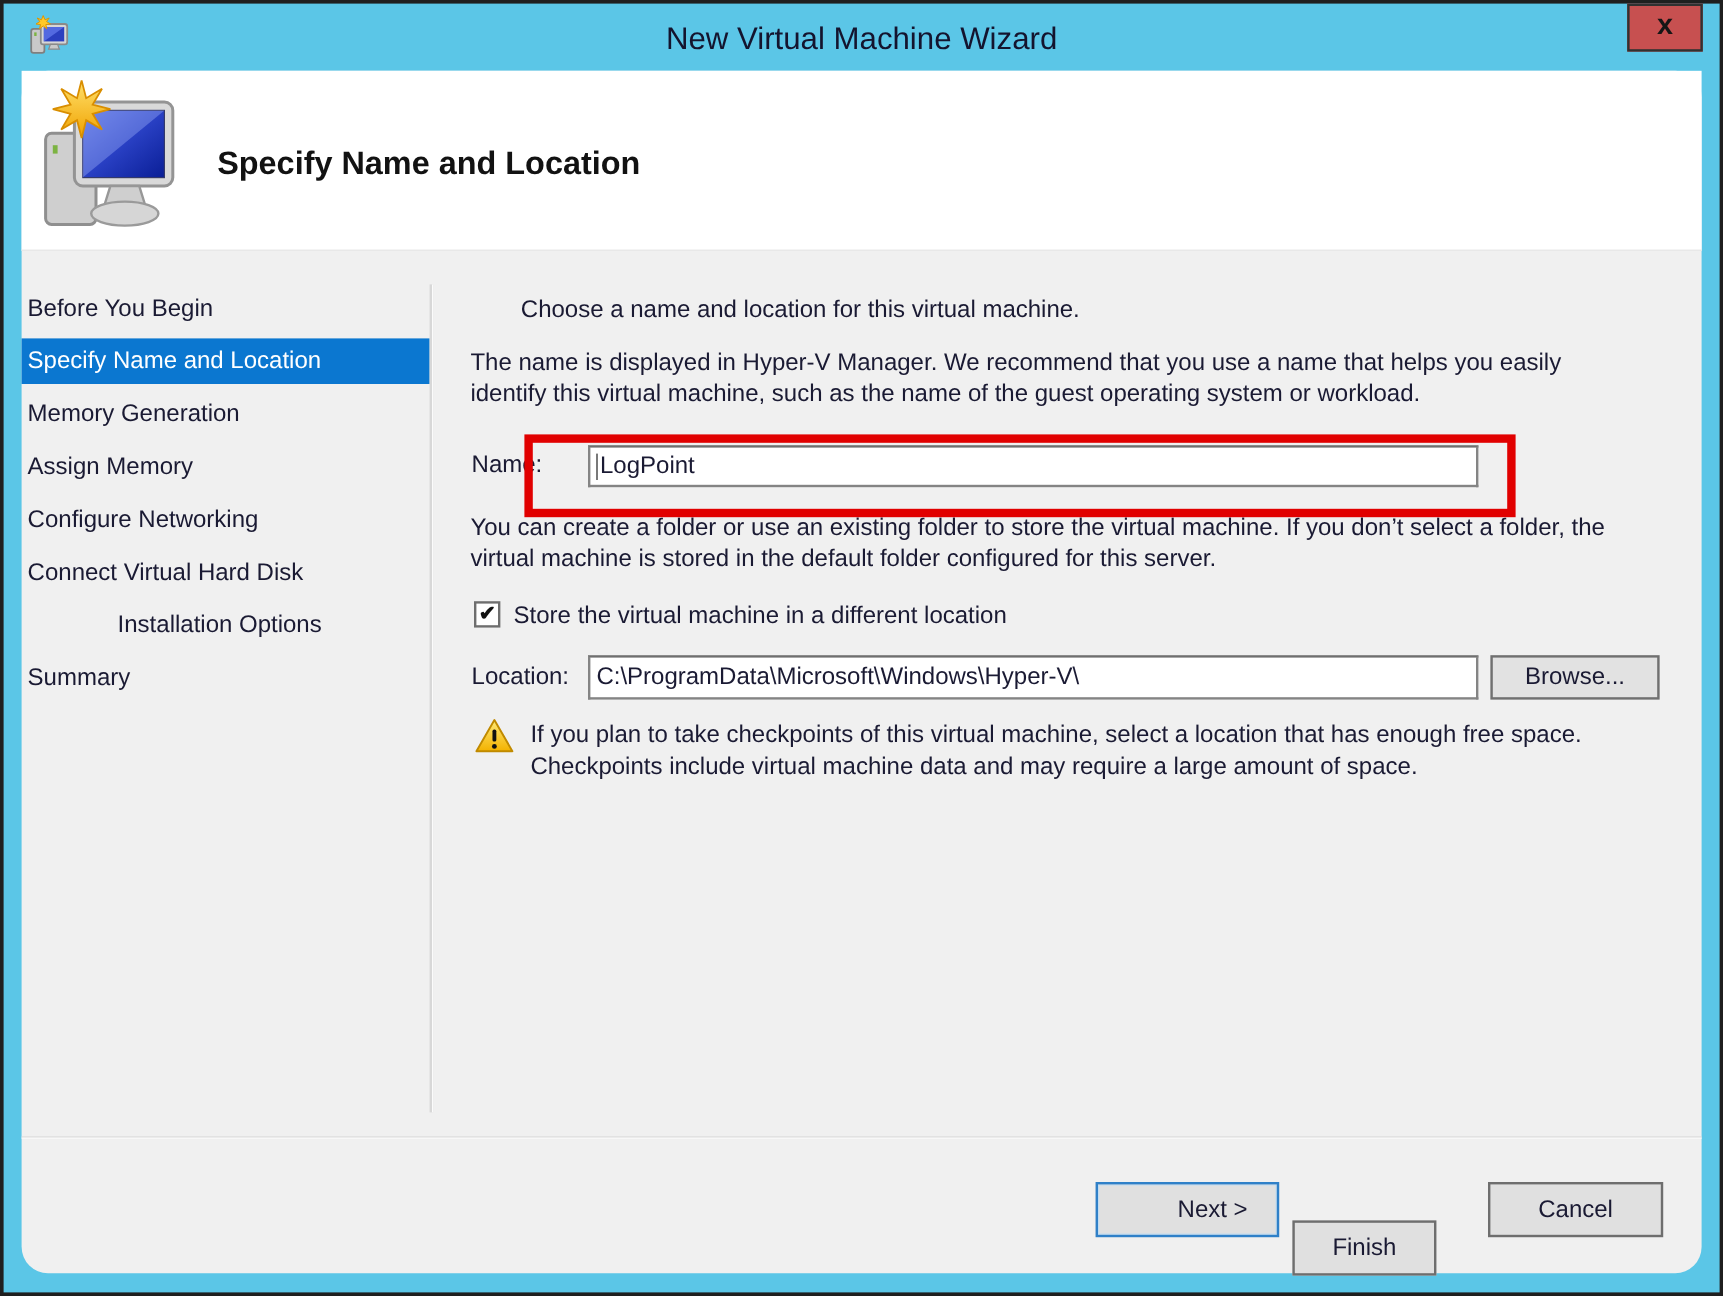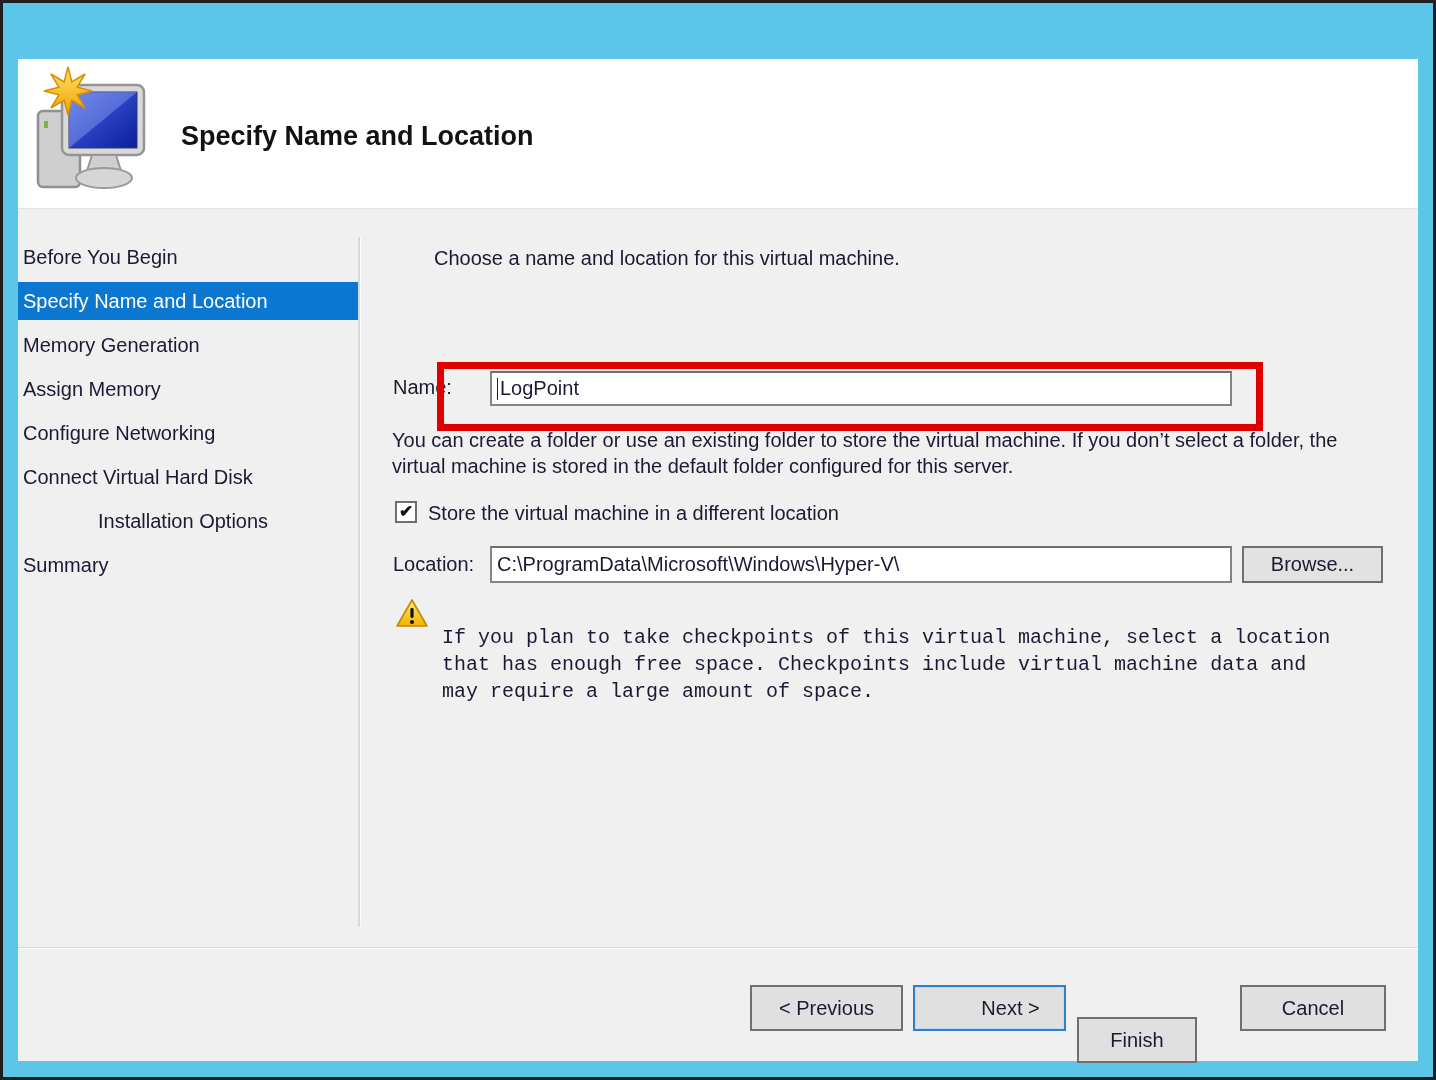--- a/index.html
+++ b/index.html
@@ -12,21 +12,21 @@
   html,body{margin:0;padding:0;background:#555;}
   body{font-family:"Liberation Sans", sans-serif;color:var(--text);}
   .stage{position:relative;width:1436px;height:1080px;background:#1F1F1F;overflow:hidden;}
   .frame{position:absolute;inset:3px;background:var(--titlebar);}
   .titlebar{position:absolute;left:0;top:0;right:0;height:53px;}
   .win-title{position:absolute;left:0;right:0;top:14px;text-align:center;font-size:26px;color:#14142E;}
   .win-icon{position:absolute;left:20px;top:9px;width:36px;height:36px;}
   .close-btn{position:absolute;right:14px;top:0;width:63px;height:40px;background:var(--close);
     border:2px solid #313131;display:flex;align-items:center;justify-content:center;cursor:pointer;padding:0;}
   .close-btn span{font-size:24px;font-weight:700;color:#161616;line-height:1;transform:translateY(-2px);}
-  .inner{position:absolute;left:15px;top:56px;width:1400px;height:1002px;background:#F0F0F0;}
+  .inner{position:absolute;left:15px;top:56px;width:1400px;height:1002px;background:#F0F0F0;border-radius:22px;}
   .banner{position:absolute;left:0;top:0;right:0;height:149px;background:#FFFFFF;border-bottom:1px solid #E3E3E3;}
   .big-icon{position:absolute;left:14px;top:6px;}
   .banner h1{position:absolute;left:163px;top:62px;margin:0;font-size:27px;font-weight:700;color:#121212;}
   
   .steps{position:absolute;left:0;top:176px;width:340px;margin:0;padding:0;list-style:none;font-size:20px;}
   .steps li{height:44px;display:flex;align-items:center;padding-left:5px;box-sizing:border-box;cursor:default;}
   .steps li.selected{background:var(--accent);color:#FFFFFF;height:38px;margin:3px 0;}
   .steps li.indent{padding-left:80px;}
   .divider{position:absolute;left:340px;top:178px;width:2px;height:690px;background:#D8D8D8;border-right:1px solid #FBFBFB;}
   
@@ -44,35 +44,50 @@
   .f-name{left:472px;top:312px;width:742px;height:35px;}
   .f-location{left:472px;top:487px;width:742px;height:37px;}
   .caret{display:inline-block;width:1px;height:22px;background:#222;margin-right:2px;}
   .browse-btn{position:absolute;left:1224px;top:487px;width:141px;height:37px;background:#E2E2E2;
     border:2px solid #707070;font-size:20px;color:var(--text);cursor:pointer;font-family:"Liberation Sans",sans-serif;}
   .chk{position:absolute;left:377px;top:442px;width:22px;height:22px;background:#fff;border:2px solid #6E6E6E;
     box-sizing:border-box;display:flex;align-items:center;justify-content:center;cursor:pointer;}
   .chk span{font-size:17px;font-weight:700;color:#111;line-height:1;transform:translateY(-1px);}
   .chk-label{position:absolute;left:410px;top:443px;font-size:20px;}
   .warn-icon{position:absolute;left:377px;top:539px;}
-  .warn-text{left:424px;top:565px;width:890px;line-height:27px;font-family:Liberation Mono, monospace;}
+  .warn-text{left:424px;top:540px;width:890px;line-height:27px;}
   .hsep{position:absolute;left:0;right:0;top:888px;height:0;border-top:1px solid #D9D9D9;border-bottom:1px solid #FBFBFB;}
   .btn{position:absolute;top:926px;height:46px;background:#E0E0E0;border:2px solid #6E6E6E;
     font-size:20px;color:var(--text);cursor:pointer;font-family:"Liberation Sans",sans-serif;box-sizing:border-box;}
   .btn-prev{left:732px;width:153px;}
   .btn-next{left:895px;width:153px;border-color:#2F80C8;box-shadow:inset 0 0 0 1px #BFDCF2;padding-left:48px;}
   .btn-finish{left:1059px;width:120px;margin-top:32px;}
   .btn-cancel{left:1222px;width:146px;}
 </style>
 </head>
 <body>
 
 <div class="stage">
   <div class="frame">
 
+    <div class="titlebar">
+      <svg class="win-icon" viewBox="0 0 36 36">
+        <rect x="3" y="12" width="11" height="20" rx="2" fill="#C9C9C9" stroke="#7F7F7F" stroke-width="1.5"></rect>
+        <rect x="5.5" y="15" width="2" height="3" fill="#7CB342"></rect>
+        <rect x="11" y="8" width="22" height="17" rx="2" fill="#D6D6D6" stroke="#8A8A8A" stroke-width="1.5"></rect>
+        <rect x="13.5" y="10.5" width="17" height="12" fill="#2B3FBF"></rect>
+        <path d="M13.5 10.5 L30.5 10.5 L13.5 22.5 Z" fill="#5E74E8" opacity="0.8"></path>
+        <path d="M19 25 L25 25 L26.5 29 L17.5 29 Z" fill="#C9C9C9" stroke="#8A8A8A"></path>
+        <polygon points="13,1 14.5,4.5 18,3 15.8,6 19,8 15.2,8.5 16,12 13,9.6 10,12 10.8,8.5 7,8 10.2,6 8,3 11.5,4.5" fill="#FFC928" stroke="#DD9400" stroke-width="0.8"></polygon>
+      </svg>
+      <div class="win-title">New Virtual Machine Wizard</div>
+      <button class="close-btn">
+        <span>x</span>
+      </button>
+    </div>
 
     <div class="inner">
 
       <div class="banner">
         <svg class="big-icon" width="118" height="134" viewBox="0 0 118 134">
           <defs>
             <linearGradient id="scr" x1="0" y1="0" x2="1" y2="1">
               <stop offset="0" stop-color="#5D74E6"></stop>
                 <stop offset="0.5" stop-color="#2940C4"></stop>
                 <stop offset="1" stop-color="#0A1E96"></stop>
@@ -100,20 +115,21 @@
         <li>Memory Generation</li>
         <li>Assign Memory</li>
         <li>Configure Networking</li>
         <li>Connect Virtual Hard Disk</li>
         <li class="indent">Installation Options</li>
         <li>Summary</li>
       </ul>
       <div class="divider"></div>
 
       <p class="ctext p-intro">Choose a name and location for this virtual machine.</p>
+      <p class="ctext p-namehelp">The name is displayed in Hyper-V Manager. We recommend that you use a name that helps you easily identify this virtual machine, such as the name of the guest operating system or workload.</p>
 
       <div class="annotation"></div>
       <div class="field-label lbl-name">Name:</div>
       <div class="tfield f-name">
         <span class="caret"></span>
         <span>LogPoint</span>
       </div>
 
       <p class="ctext p-folderhelp">You can create a folder or use an existing folder to store the virtual machine. If you don’t select a folder, the virtual machine is stored in the default folder configured for this server.</p>
 
@@ -136,19 +152,18 @@
           </linearGradient>
         </defs>
         <path d="M17 2 L32 28 L2 28 Z" fill="url(#wg)" stroke="#C08A00" stroke-width="1.6" stroke-linejoin="round"></path>
         <rect x="15.4" y="10" width="3.2" height="10" rx="1.4" fill="#111"></rect>
         <circle cx="17" cy="24" r="2" fill="#111"></circle>
       </svg>
       <p class="ctext warn-text">If you plan to take checkpoints of this virtual machine, select a location that has enough free space. Checkpoints include virtual machine data and may require a large amount of space.</p>
 
       <div class="hsep"></div>
 
-      <button class="btn btn-prev">&lt; Previous</button>
       <button class="btn btn-next">Next &gt;</button>
       <button class="btn btn-finish">Finish</button>
       <button class="btn btn-cancel">Cancel</button>
     </div>
   </div>
 </div>
 
 </body></html>

